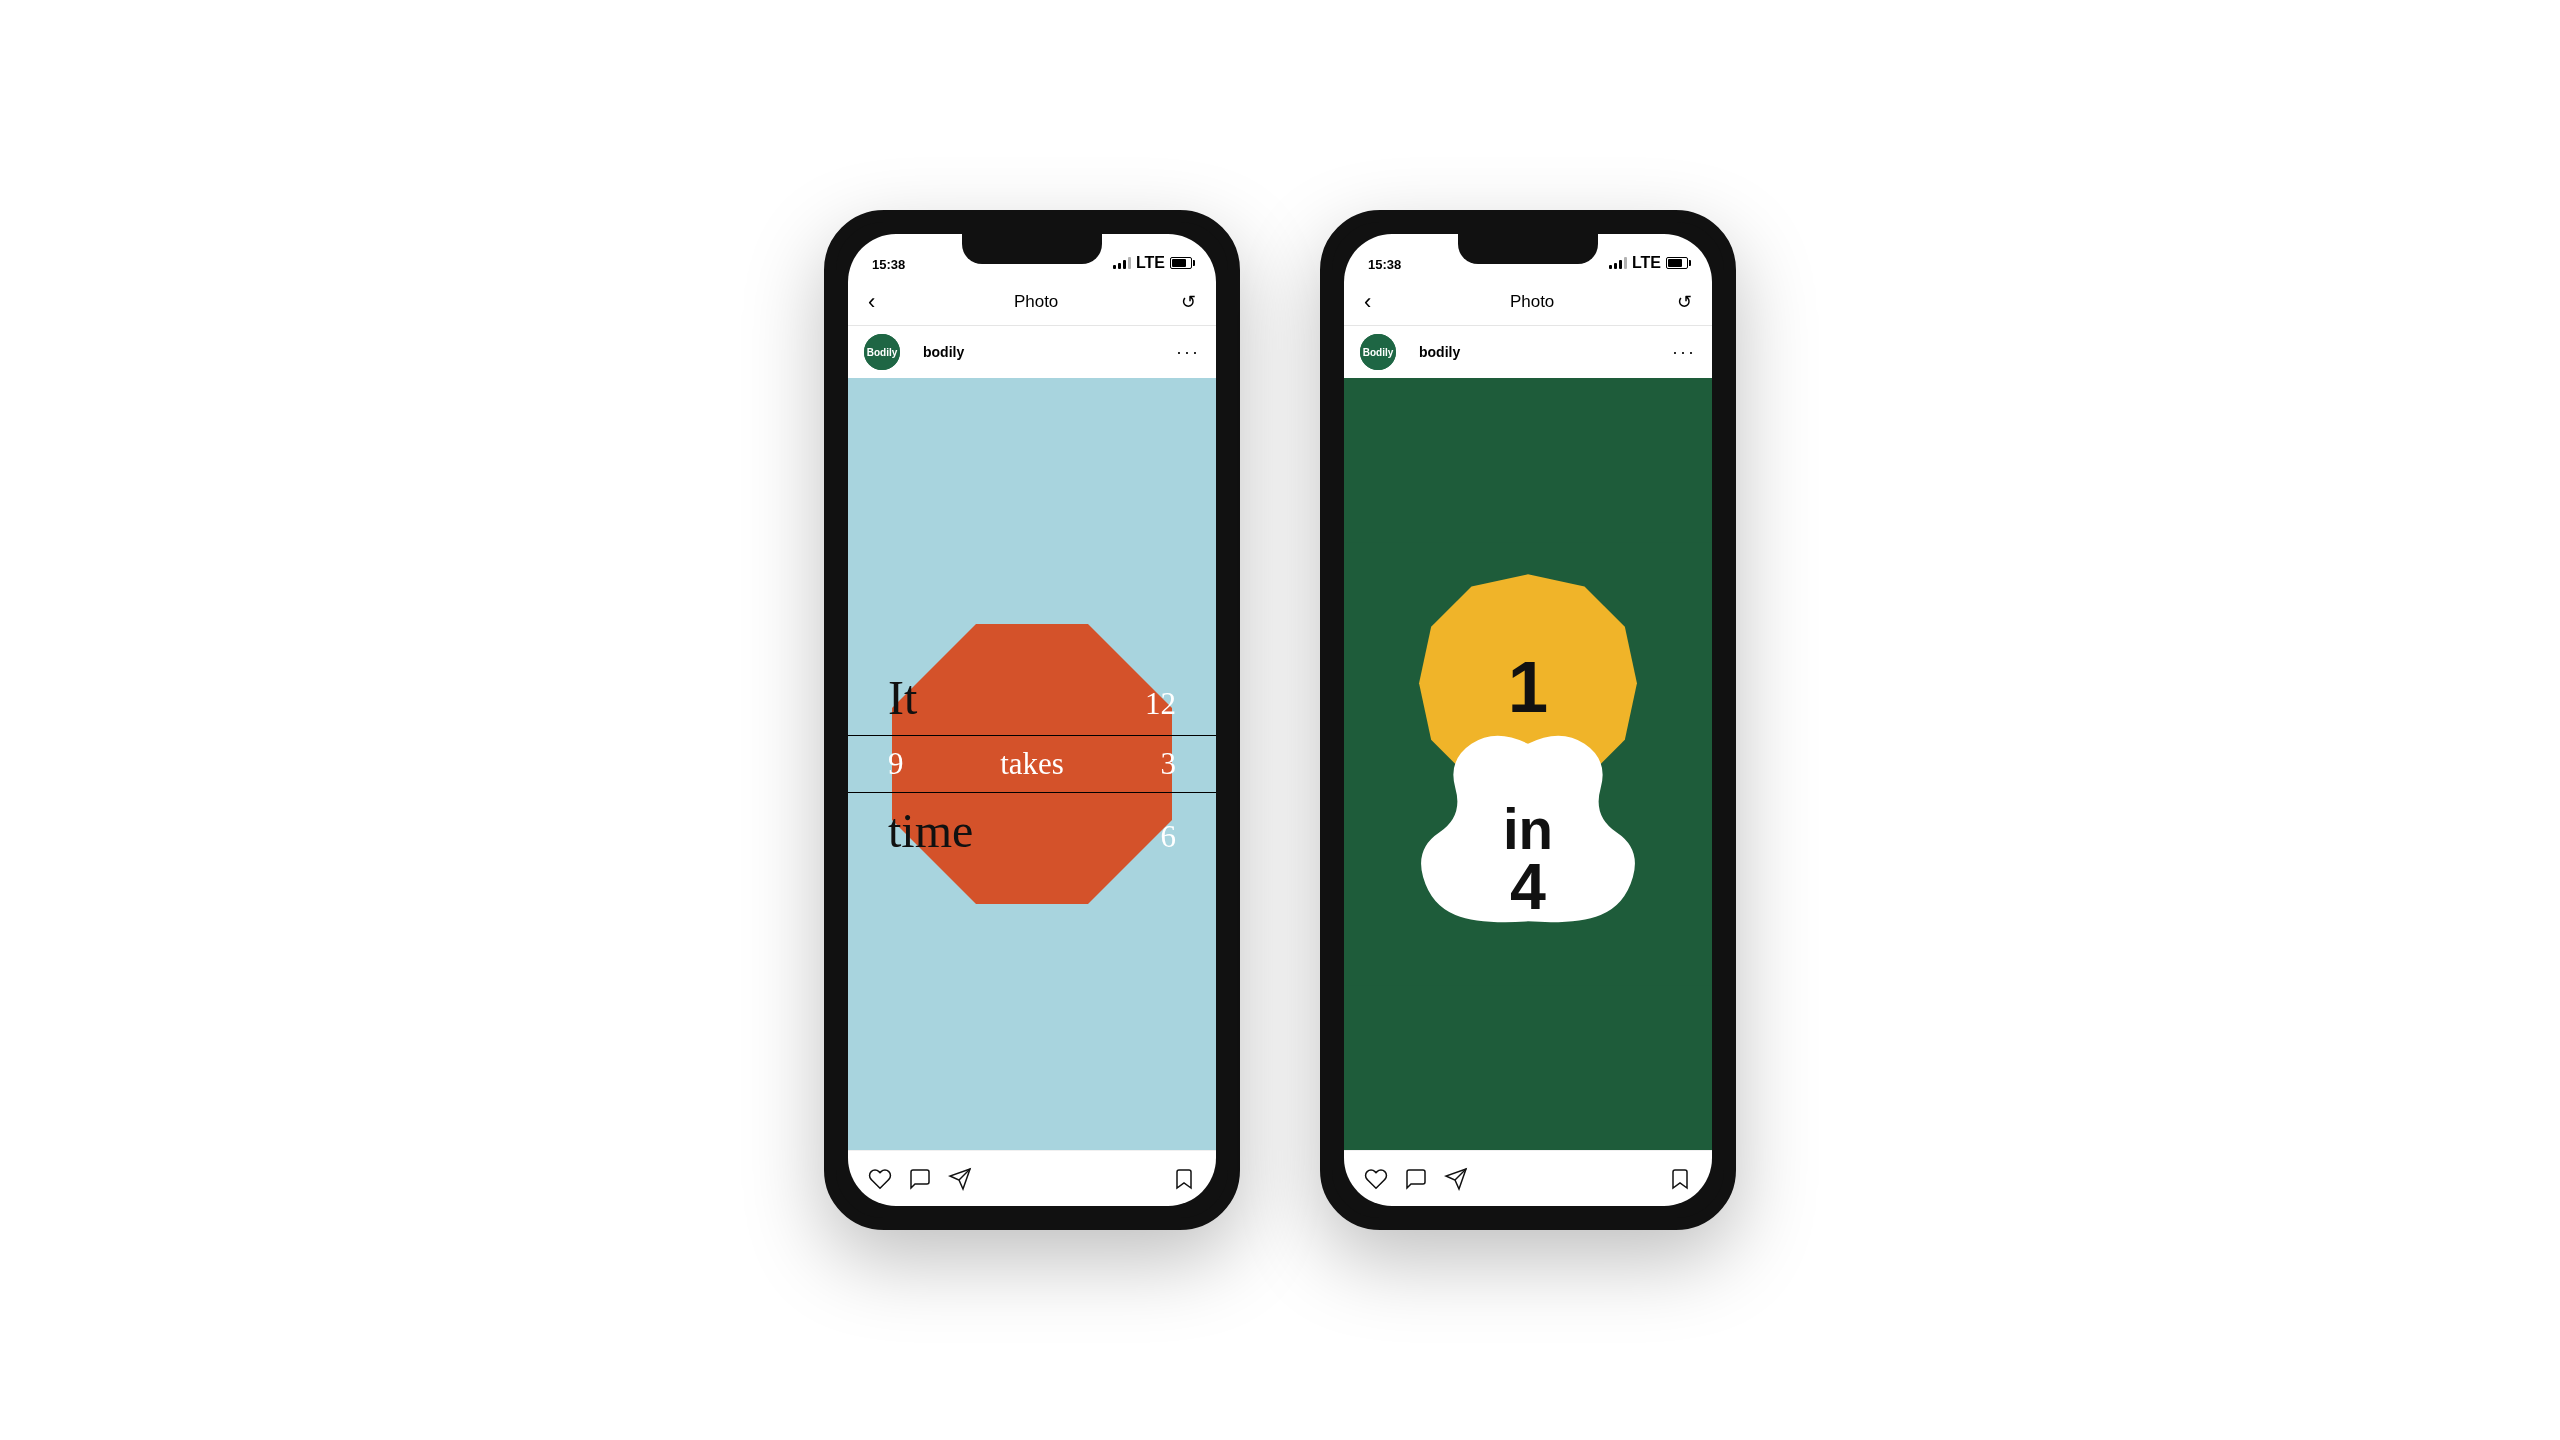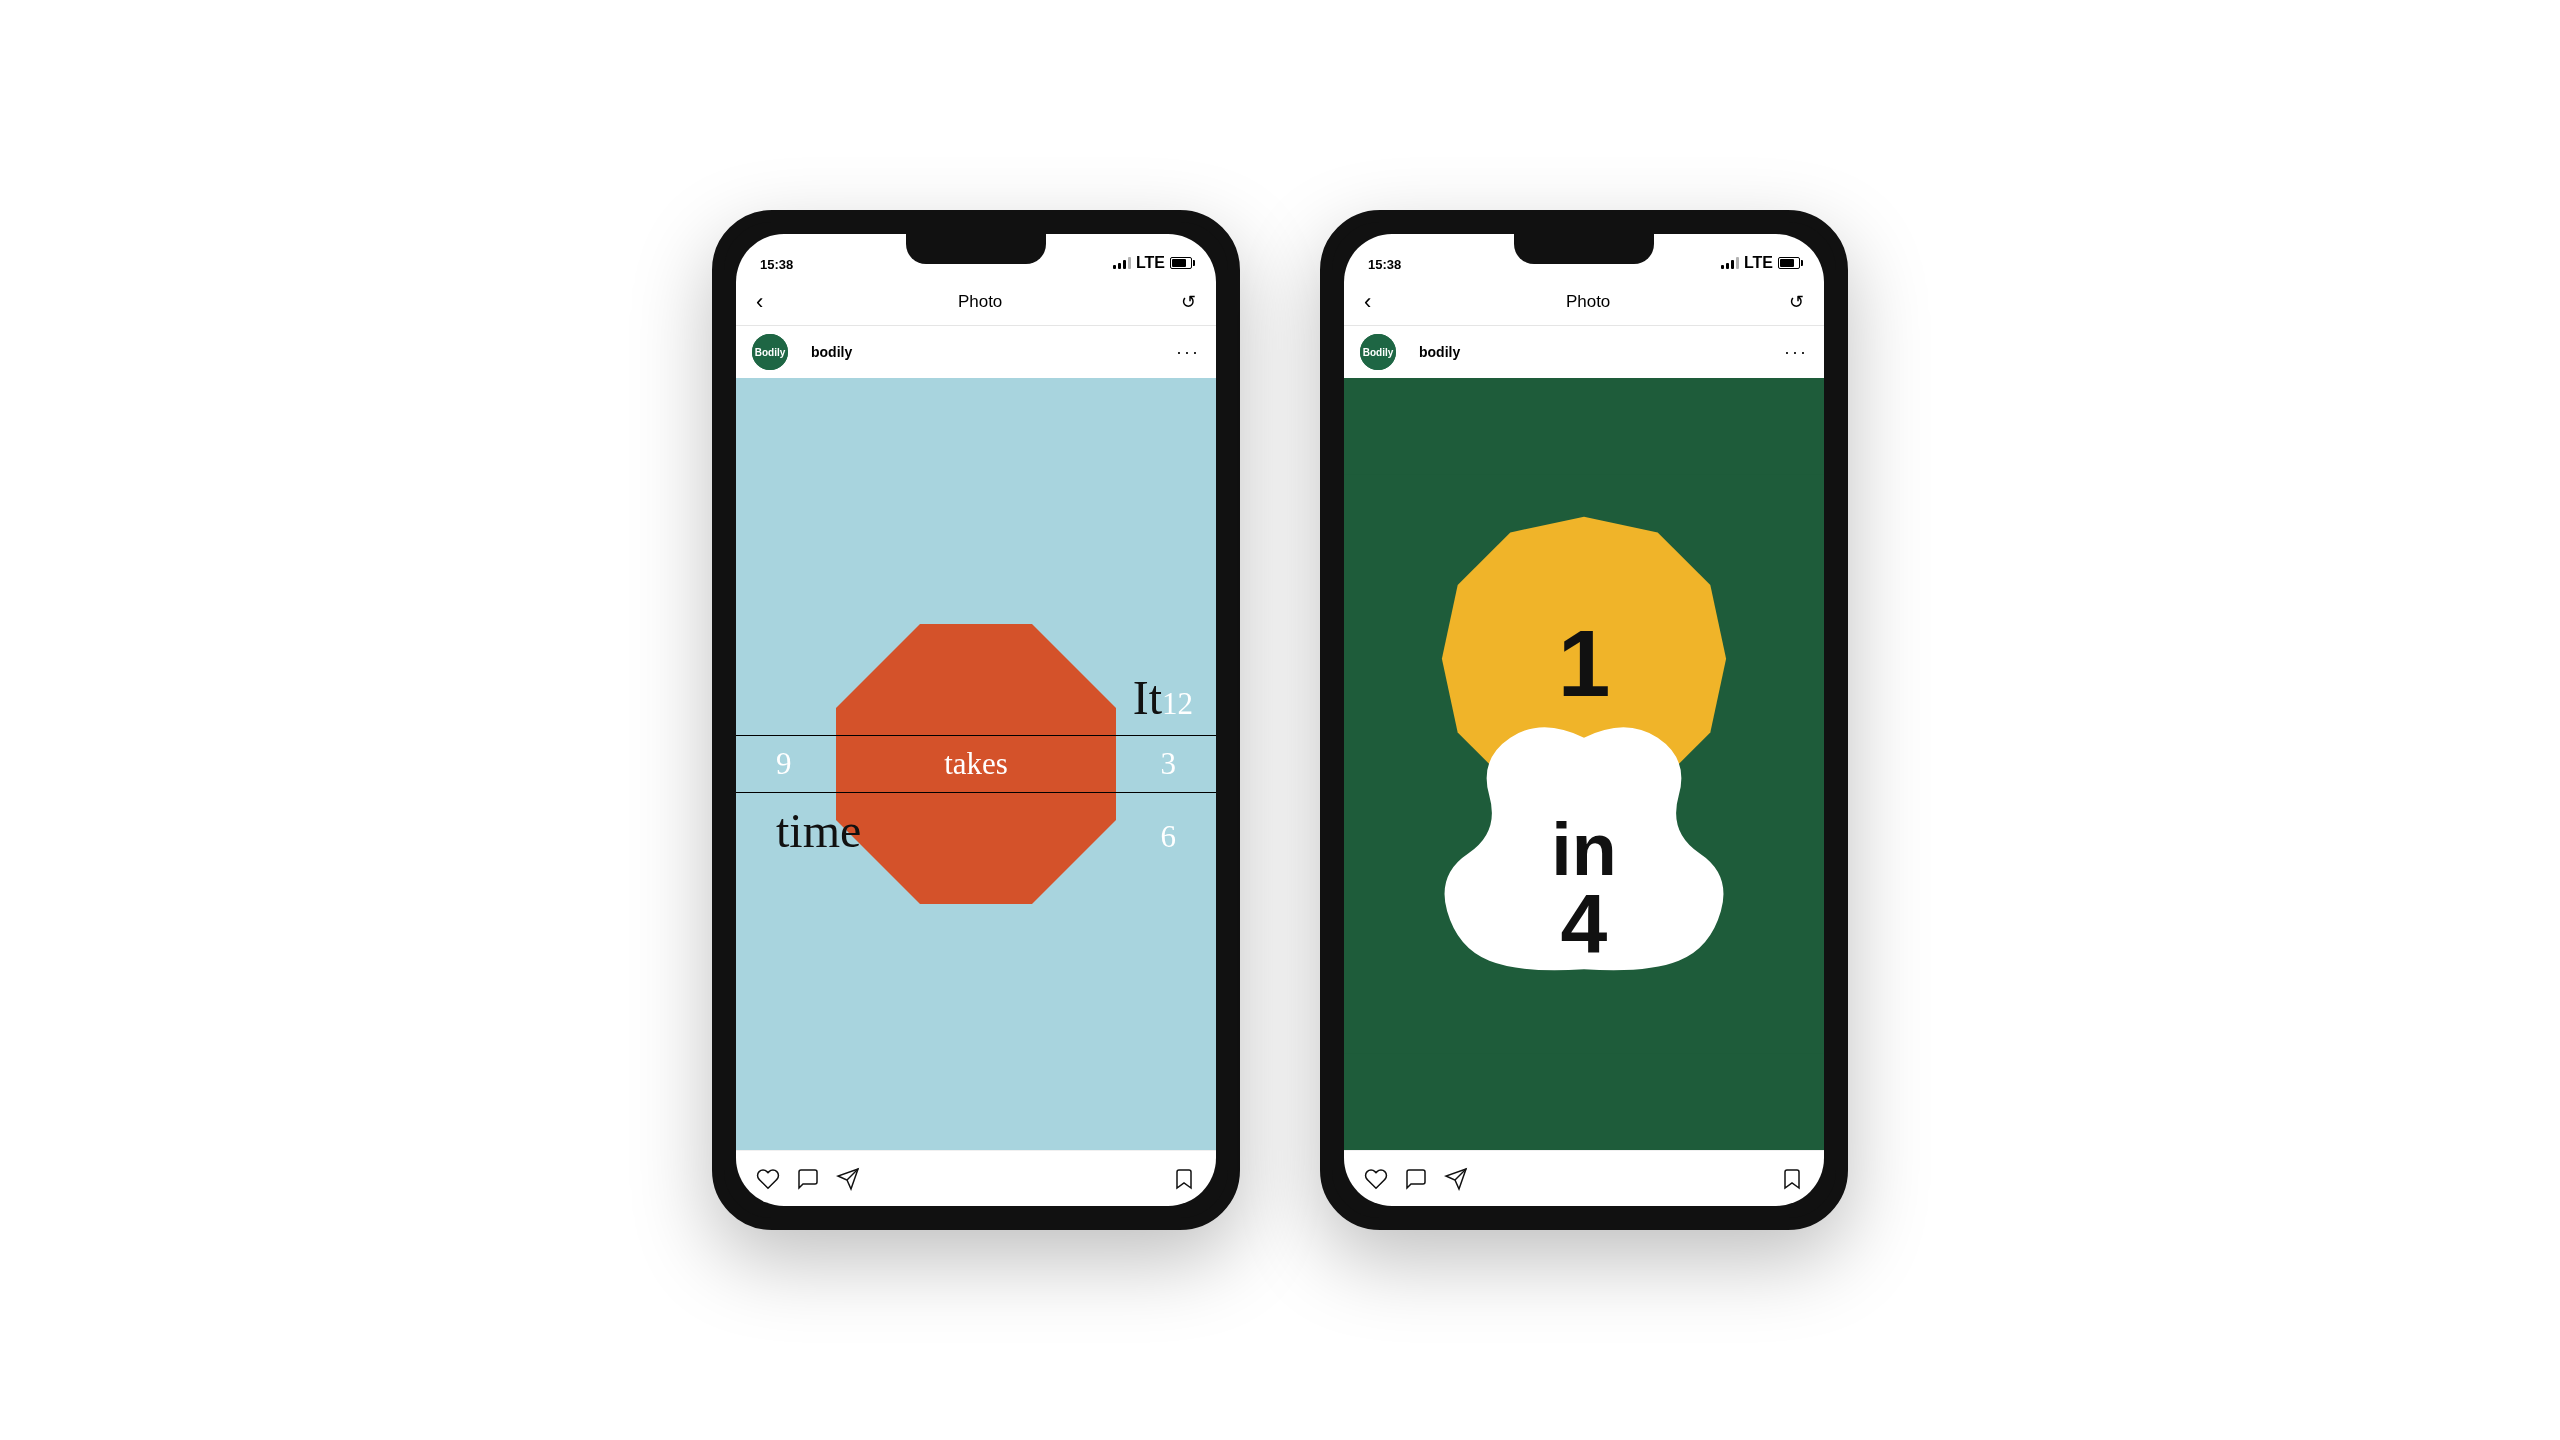--- a/index.html
+++ b/index.html
@@ -9,21 +9,21 @@
       background: #ffffff;
       display: flex;
       align-items: center;
       justify-content: center;
       gap: 80px;
       font-family: -apple-system, BlinkMacSystemFont, 'Helvetica Neue', Arial, sans-serif;
     }
 
     .phone-wrapper {
       position: relative;
-      width: 528px;
+      width: 416px;
       height: 1020px;
     }
 
     .phone-frame {
       position: absolute;
       inset: 0;
       border-radius: 60px;
       border: 12px solid #111;
       background: #111;
       overflow: hidden;
@@ -213,23 +213,23 @@
       inset: 0;
       display: flex;
       flex-direction: column;
       align-items: center;
       justify-content: center;
     }
 
     .clock-top-row {
       display: flex;
       width: 100%;
-      justify-content: flex-end;
+      justify-content: space-between;
       align-items: baseline;
-      padding: 0 23px;
+      padding: 0 40px;
       margin-bottom: 4px;
     }
 
     .clock-middle-row {
       display: flex;
       width: 100%;
       justify-content: space-between;
       align-items: center;
       padding: 0 40px;
       margin: 4px 0;

